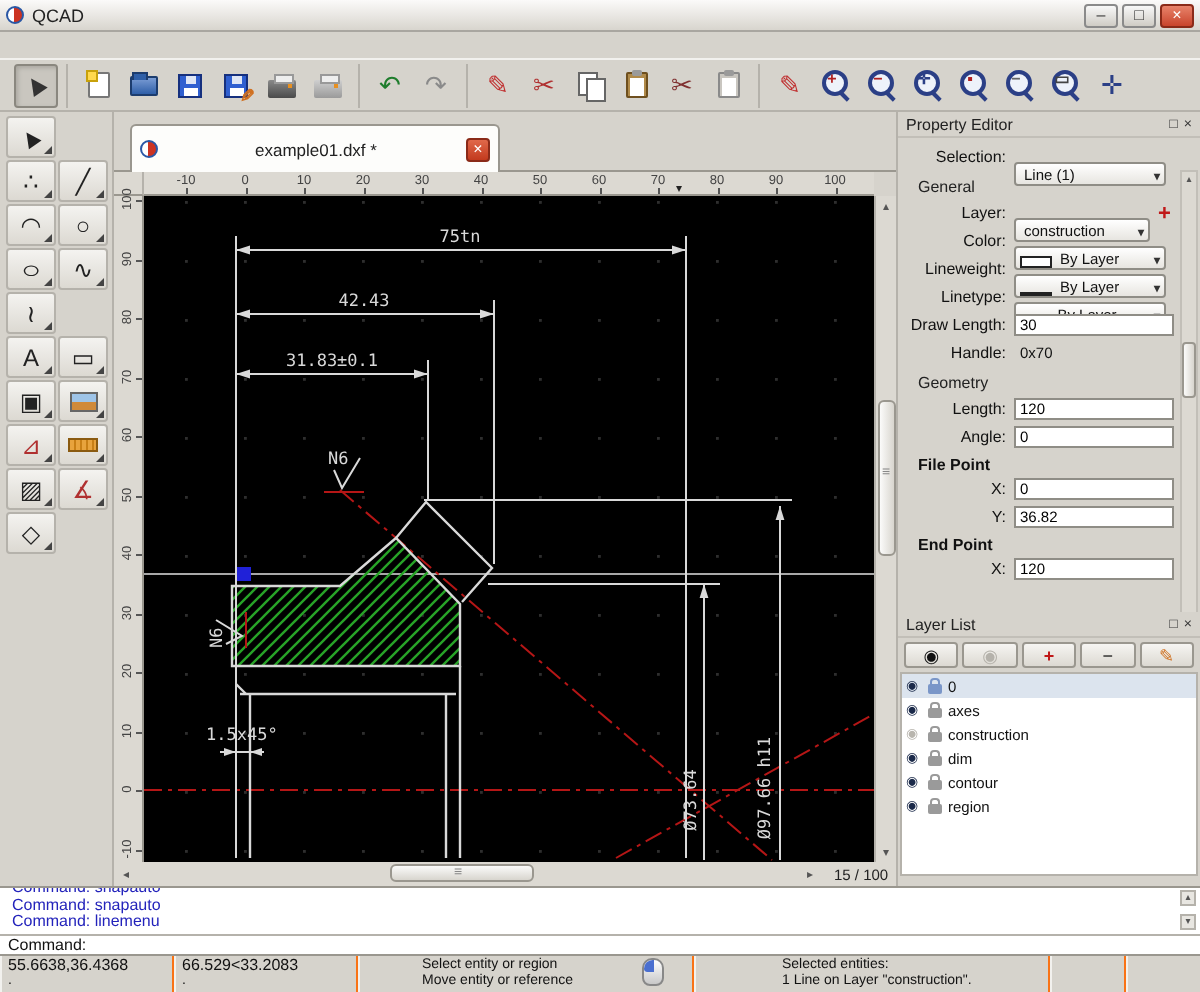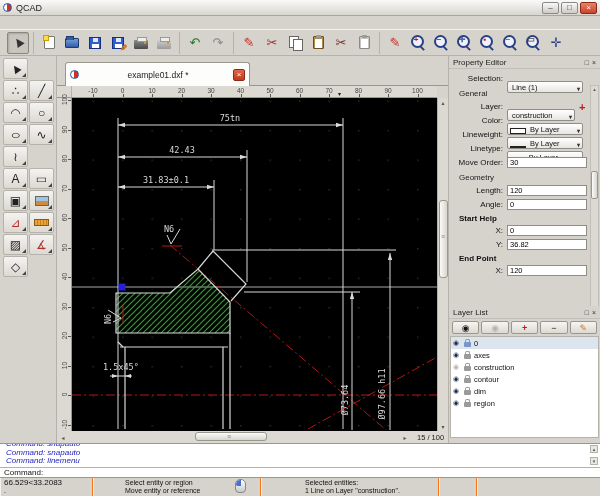--- a/index.html
+++ b/index.html
@@ -126,21 +126,21 @@
   .lrow.sel{background:#dce4ee;}
   .leye{font-size:7px;color:#1b2a4a;width:8px;} .leye.off{color:#b8b5ae;}
   .lock{width:7px;height:5px;background:#9a9a9a;border-radius:1px;position:relative;margin-top:2px;}
   .lock:before{content:"";position:absolute;left:1px;top:-3px;width:3px;height:3px;border:1px solid #9a9a9a;border-bottom:none;border-radius:2px 2px 0 0;}
   .lock.blue{background:#7a96c8;} .lock.blue:before{border-color:#7a96c8;}
   .lname{font-size:7.5px;color:#111;}
 
   
   .history{position:absolute;left:0;top:443px;width:600px;height:24px;background:#fff;border-top:1px solid #9a978f;overflow:hidden;}
   .history .lines{margin-top:-4px;padding-left:6px;}
-  .hline{font-size:8px;line-height:8.5px;color:#2323bb;font-style:italic;}
+  .hline{font-size:8px;line-height:8.5px;color:#2323bb;}
   .hist-scroll{position:absolute;right:2px;top:1px;width:8px;height:22px;}
   .hist-scroll .arr{display:block;width:8px;height:8px;border:1px solid #b5b2ab;background:#e8e6e1;font-size:5px;line-height:7px;text-align:center;color:#555;margin-bottom:4px;}
   .prompt{position:absolute;left:0;top:467px;width:600px;height:11px;background:#fff;border-top:1px solid #b5b2ab;border-bottom:1px solid #9a978f;font-size:8px;padding-left:4px;line-height:10px;color:#111;}
   .statusbar{position:absolute;left:0;top:478px;width:600px;height:18px;background:#d6d3cc;display:flex;}
   .scell{border-left:1px solid #f97316;box-shadow:inset 1px 0 0 #f2f1ee;padding:1px 0 0 4px;font-size:7px;line-height:8px;color:#111;position:relative;}
   .scell:first-child{border-left:none;}
   .scell .big{font-size:8px;}
   .mouse{position:absolute;right:14px;top:1px;width:11px;height:14px;border:1px solid #888;border-radius:5px 5px 4px 4px;background:linear-gradient(#fff,#c8c8c8);}
   .mouse:before{content:"";position:absolute;left:0;top:0;width:5px;height:6px;background:#4a6fd0;border-radius:5px 0 0 2px;}
 </style>
@@ -523,33 +523,37 @@
           </div>
         </div>
         <div class="prow">
           <label>Linetype:</label>
           <div class="combo w74">
             <span class="cval" style="text-align:center;">By Layer</span>
               <b class="arr">▾</b>
           </div>
         </div>
         <div class="prow">
-          <label>Move Order:</label>
+          <label>Draw Length:</label>
           <input class="field" readonly="" value="30" style="">
+        </div>
+        <div class="prow">
+          <label>Handle:</label>
+          <span class="ro">0x70</span>
         </div>
         <div class="ghead">Geometry</div>
         <div class="prow">
           <label>Length:</label>
           <input class="field" readonly="" value="120" style="">
         </div>
         <div class="prow">
           <label>Angle:</label>
           <input class="field" readonly="" value="0" style="">
         </div>
-        <div class="bhead">Start Help</div>
+        <div class="bhead">File Point</div>
         <div class="prow">
           <label>X:</label>
           <input class="field" readonly="" value="0" style="">
         </div>
         <div class="prow">
           <label>Y:</label>
           <input class="field" readonly="" value="36.82" style="">
         </div>
         <div class="bhead">End Point</div>
         <div class="prow">
@@ -591,26 +595,26 @@
             <span class="lname">axes</span>
           </div>
           <div class="lrow">
             <span class="leye off">◉</span>
             <span class="lock"></span>
             <span class="lname">construction</span>
           </div>
           <div class="lrow">
             <span class="leye">◉</span>
             <span class="lock"></span>
-            <span class="lname">contour</span>
+            <span class="lname">dim</span>
           </div>
           <div class="lrow">
             <span class="leye">◉</span>
             <span class="lock"></span>
-            <span class="lname">dim</span>
+            <span class="lname">contour</span>
           </div>
           <div class="lrow">
             <span class="leye">◉</span>
             <span class="lock"></span>
             <span class="lname">region</span>
           </div>
         </div>
     </div>
   </div>
 
@@ -622,20 +626,24 @@
       </div>
     <div class="hist-scroll">
       <span class="arr">▴</span>
       <span class="arr">▾</span>
     </div>
   </div>
 
   <div class="prompt">Command:</div>
 
   <div class="statusbar">
+    <div class="scell" style="width:86px;">
+      <div class="big">55.6638,36.4368</div>
+      <div>.</div>
+    </div>
     <div class="scell" style="width:92px;">
       <div class="big">66.529&lt;33.2083</div>
       <div>.</div>
     </div>
     <div class="scell" style="width:168px;padding-left:32px;">
       <div>Select entity or region</div>
       <div>Move entity or reference</div>
       <span class="mouse"></span>
     </div>
     <div class="scell" style="width:178px;padding-left:44px;">

